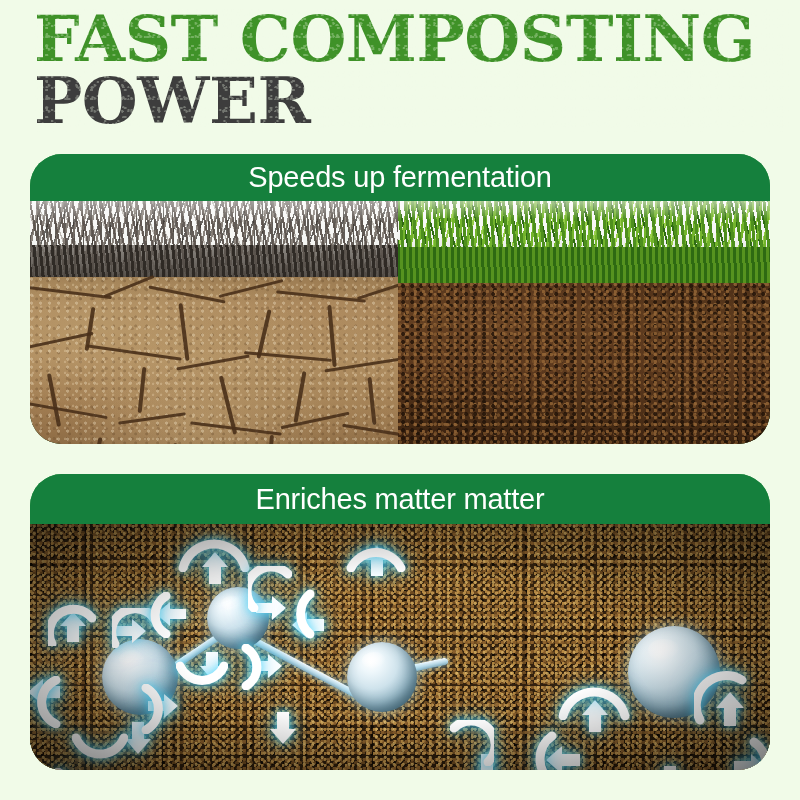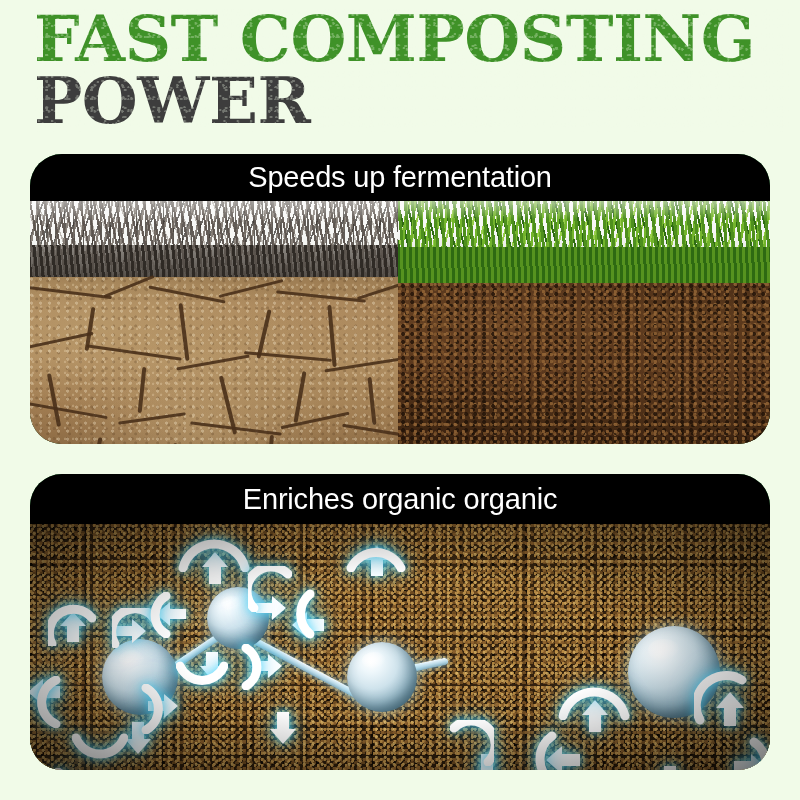--- a/index.html
+++ b/index.html
@@ -52,21 +52,21 @@
     left:30px;width:740px;
     border-radius:32px;
     overflow:hidden;
     background:#2e9340;
   }
   #card-fermentation{ top:154px;height:290px; }
   #card-organic{     top:474px;height:296px; }
 
   .card-banner{
     height:47px;
-    background:#000000;
+    background:#15803d;
     color:#ffffff;
     display:flex;align-items:center;justify-content:center;
     font-size:29px;
     font-weight:400;
     letter-spacing:-0.2px;
   }
   #card-organic .card-banner{ height:50px; }
 
   .card-photo{
     position:relative;
@@ -276,21 +276,21 @@
       <div class="soil-rich">
         <div class="soil-rich-grain"></div>
       </div>
     </div>
 
   </div>
 </div>
 
 <div class="card" id="card-organic">
 
-  <div class="card-banner">Enriches organic organic</div>
+  <div class="card-banner">Enriches matter matter</div>
 
   <div class="card-photo">
     <div class="compost-bg"></div>
     <div class="compost-grain"></div>
 
     <div class="bond" style="left:128px;top:150px;width:112px;transform:rotate(-34deg);transform-origin:left center;"></div>
     <div class="bond" style="left:222px;top:112px;width:128px;transform:rotate(28deg);transform-origin:left center;"></div>
     <div class="bond" style="left:330px;top:152px;width:90px;transform:rotate(-12deg);transform-origin:left center;"></div>
 
     <div class="sphere" style="left:72px; top:115px;width:76px;height:76px;"></div>

